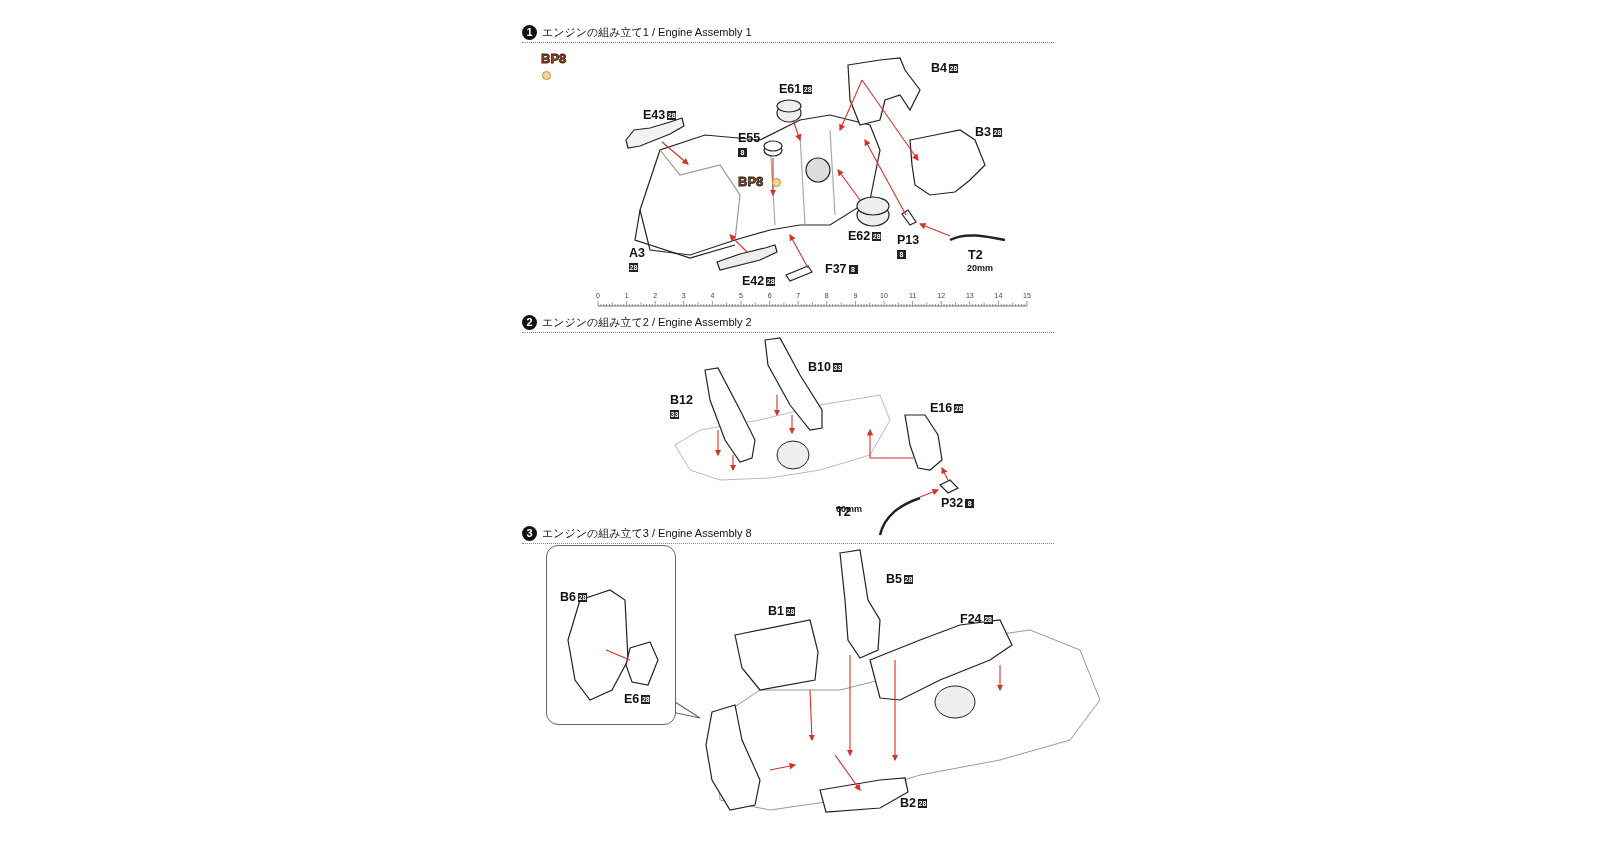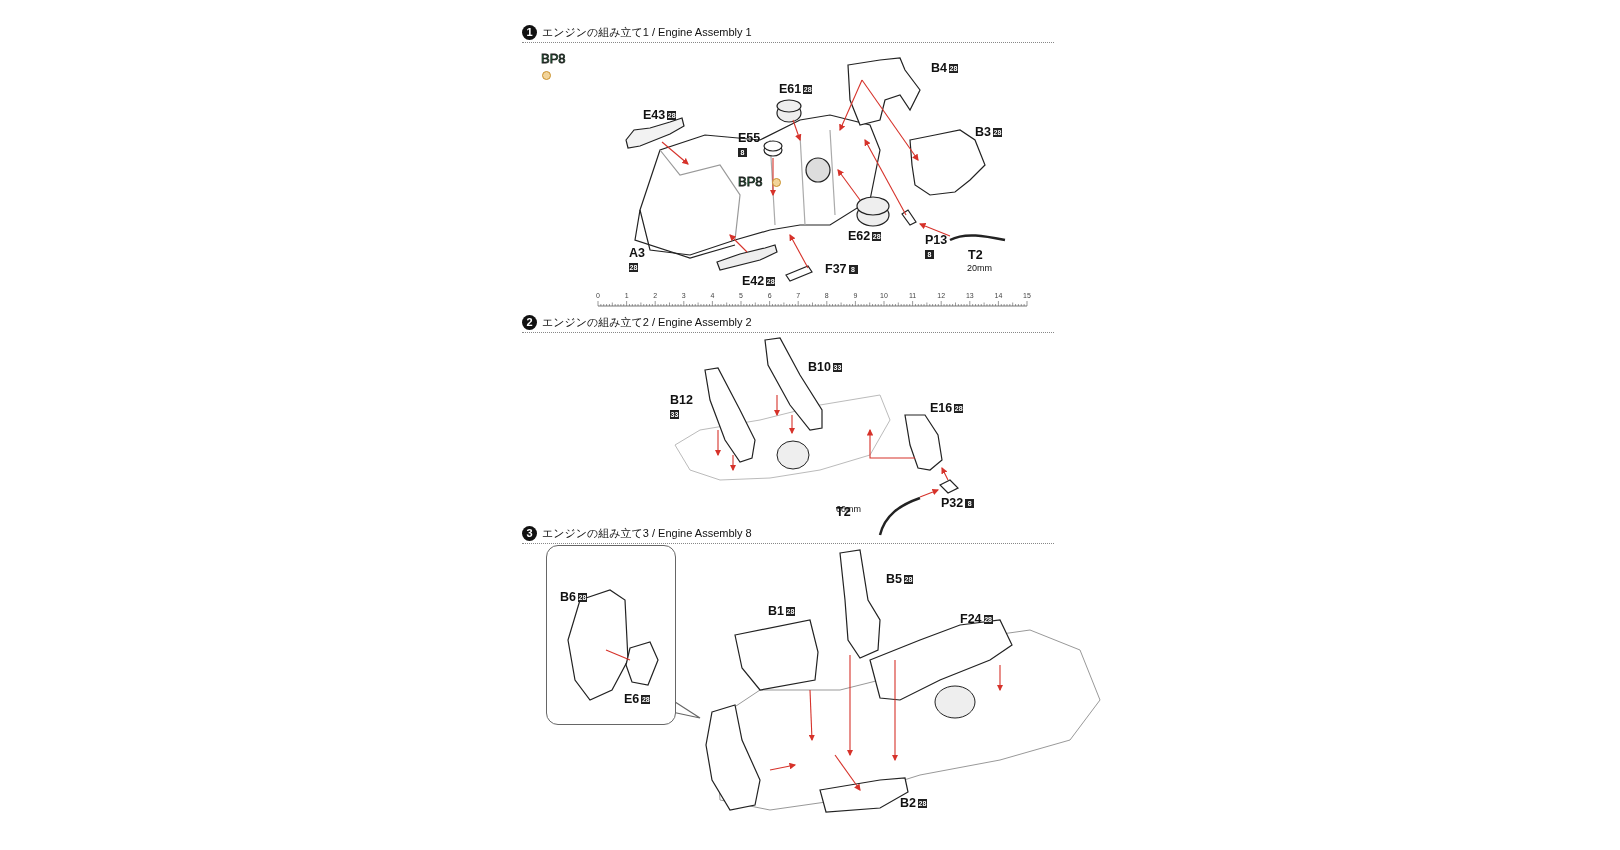--- a/index.html
+++ b/index.html
@@ -6,22 +6,22 @@
   body { width: 1620px; height: 850px; position: relative; overflow: hidden;
          font-family: "Liberation Sans", sans-serif; color: #111; }
   .step-header { position: absolute; left: 522px; width: 532px; height: 20px; }
   .step-num { position: absolute; left: 0; top: 1px; width: 15px; height: 15px; border-radius: 50%;
               background: #111; color: #fff; font-weight: bold; font-size: 11px; line-height: 15px; text-align: center; }
   .step-title { position: absolute; left: 20px; top: 1px; font-size: 11px; white-space: nowrap; }
   .step-rule { position: absolute; left: 0; right: 0; top: 18px; border-top: 1px dotted #888; }
   .lbl { position: absolute; font-weight: bold; font-size: 12.5px; white-space: nowrap; }
   .badge { display: inline-block; width: 9px; height: 9px; background: #222; color: #fff; font-size: 7px;
            line-height: 9px; text-align: center; vertical-align: middle; margin-left: 2px; font-weight: bold; }
-  .sub { position: absolute; font-size: 9px; font-weight: normal; white-space: nowrap; }
-  .bp { position: absolute; font-weight: normal; font-size: 13px; color: #15803d;
+  .sub { position: absolute; font-size: 9px; font-weight: bold; white-space: nowrap; }
+  .bp { position: absolute; font-weight: bold; font-size: 13px; color: #c2410c;
         -webkit-text-stroke: 0.8px #222; white-space: nowrap; }
   .bp-icon { position: absolute; width: 7px; height: 7px; border: 1.5px solid #c9912e; border-radius: 50%; background: #f2d49a; }
   svg.art { position: absolute; left: 0; top: 0; width: 1620px; height: 850px; }
   .ruler-num { position: absolute; font-size: 7px; color: #444; transform: translateX(-50%); }
   .callout-box { position: absolute; left: 546px; top: 545px; width: 128px; height: 178px; border: 1.2px solid #666; border-radius: 12px; background: #fff; }
 </style>
 </head>
 <body>
 
 <svg class="art" viewBox="0 0 1620 850" xmlns="http://www.w3.org/2000/svg">
@@ -313,21 +313,21 @@
 <div class="bp-icon" style="left:542px; top:71px;"></div>
 
 <div class="lbl" style="left:779px; top:82px;"><span>E61</span><span class="badge">28</span></div>
 <div class="lbl" style="left:643px; top:108px;"><span>E43</span><span class="badge">28</span></div>
 <div class="lbl" style="left:738px; top:131px;"><span>E55</span><br><span class="badge" style="margin-left:0">8</span></div>
 <div class="bp" style="left:738px; top:174px;">BP8</div>
 <div class="bp-icon" style="left:772px; top:178px;"></div>
 <div class="lbl" style="left:931px; top:61px;"><span>B4</span><span class="badge">28</span></div>
 <div class="lbl" style="left:975px; top:125px;"><span>B3</span><span class="badge">28</span></div>
 <div class="lbl" style="left:848px; top:229px;"><span>E62</span><span class="badge">28</span></div>
-<div class="lbl" style="left:897px; top:233px;margin-left:28px;"><span>P13</span><br><span class="badge" style="margin-left:0">8</span></div>
+<div class="lbl" style="left:897px; top:233px;"><span>P13</span><br><span class="badge" style="margin-left:0">8</span></div>
 <div class="lbl" style="left:968px; top:248px;"><span>T2</span></div>
 <div class="sub" style="left:967px; top:263px;">20mm</div>
 <div class="lbl" style="left:629px; top:246px;"><span>A3</span><br><span class="badge" style="margin-left:0">28</span></div>
 <div class="lbl" style="left:742px; top:274px;"><span>E42</span><span class="badge">28</span></div>
 <div class="lbl" style="left:825px; top:262px;"><span>F37</span><span class="badge">8</span></div>
 
 <div id="ruler-labels">
     <div class="ruler-num" style="left: 598px; top: 292px;">0</div>
     <div class="ruler-num" style="left: 626.6px; top: 292px;">1</div>
     <div class="ruler-num" style="left: 655.2px; top: 292px;">2</div>

